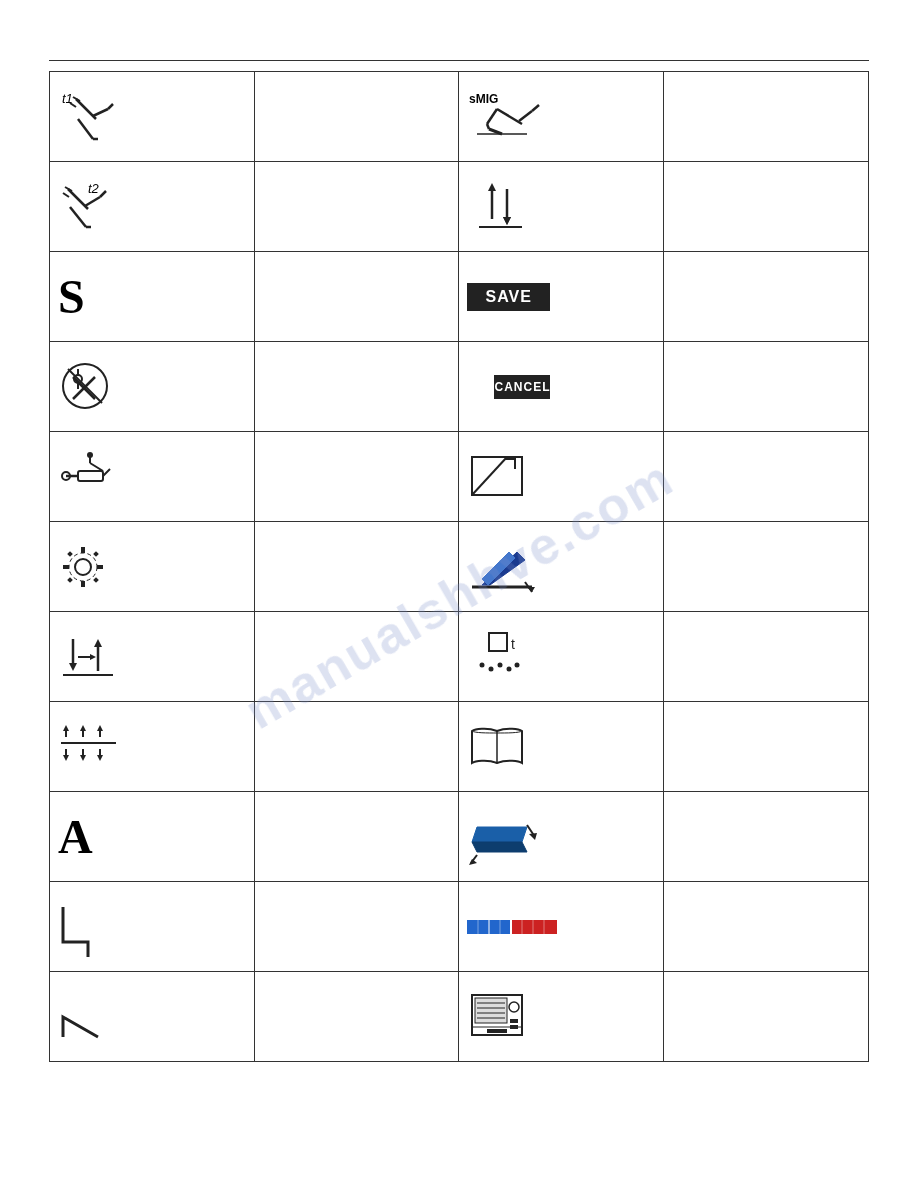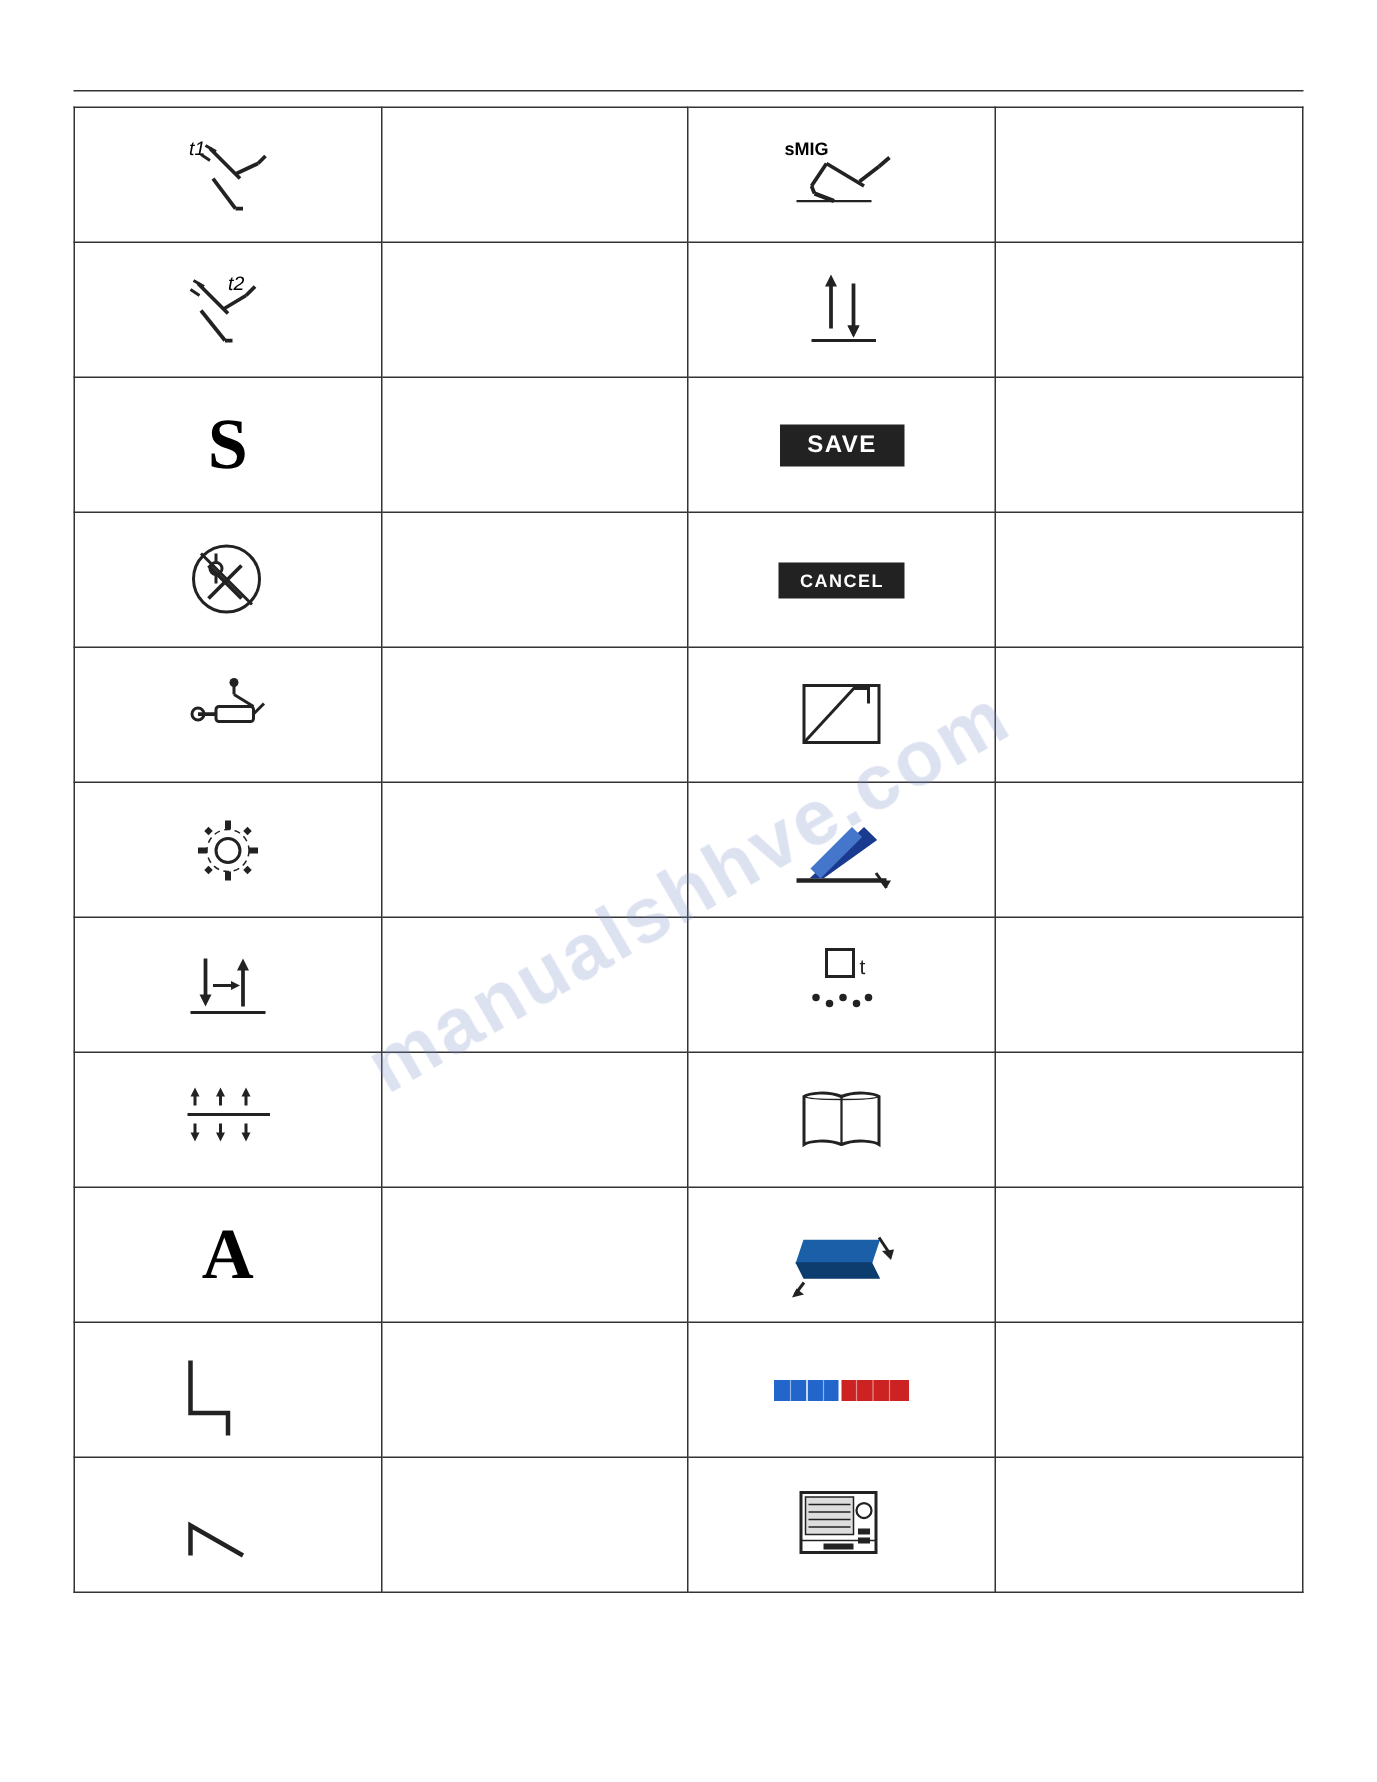--- a/index.html
+++ b/index.html
@@ -31,21 +31,20 @@
       height: 90px;
       text-align: center;
       vertical-align: middle;
       padding: 8px;
     }
 
     
     .icon-container {
       display: flex;
       align-items: center;
-      justify-content: center;
       width: 100%;
       height: 100%;
     }
 
     
     .icon-s {
       font-size: 48px;
       font-weight: bold;
       font-family: serif;
     }
@@ -68,24 +67,25 @@
       letter-spacing: 1px;
       cursor: pointer;
     }
 
     
     .btn-cancel {
       background: #222;
       color: #fff;
       font-size: 12px;
       font-weight: bold;
-      padding: 5px 14px;
+      padding: 5px 0;
       border: none;
       letter-spacing: 1px;
       cursor: pointer;
+      margin-left: 27px;
     }
 
     
     .watermark {
       position: fixed;
       top: 50%;
       left: 50%;
       transform: translate(-50%, -50%) rotate(-30deg);
       font-size: 52px;
       color: rgba(120, 140, 200, 0.25);

